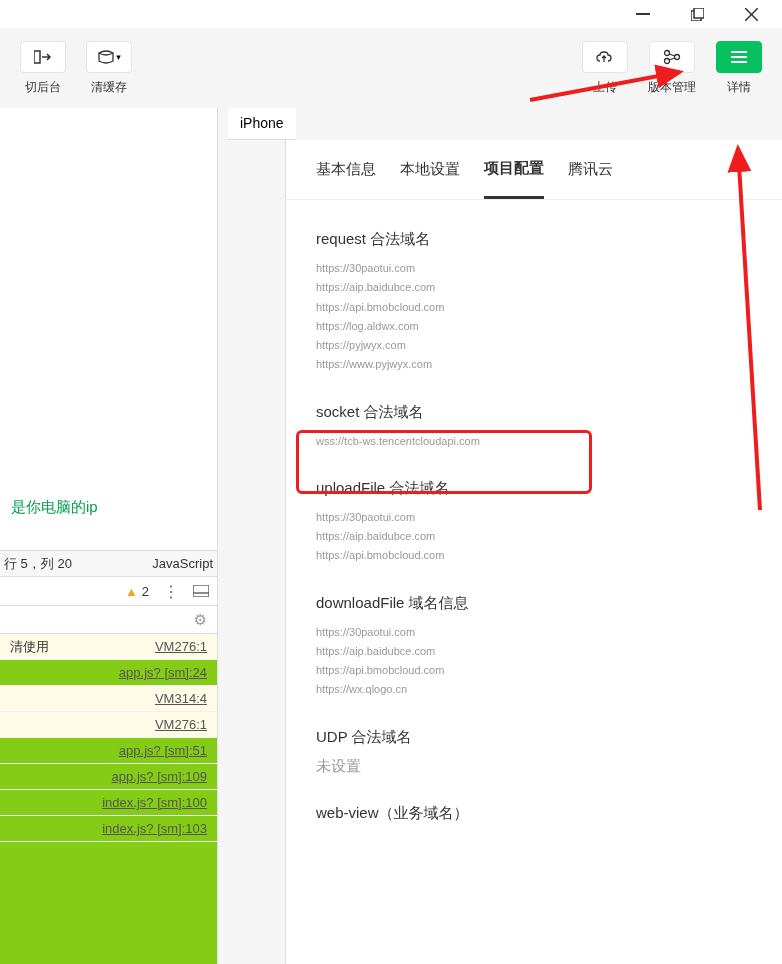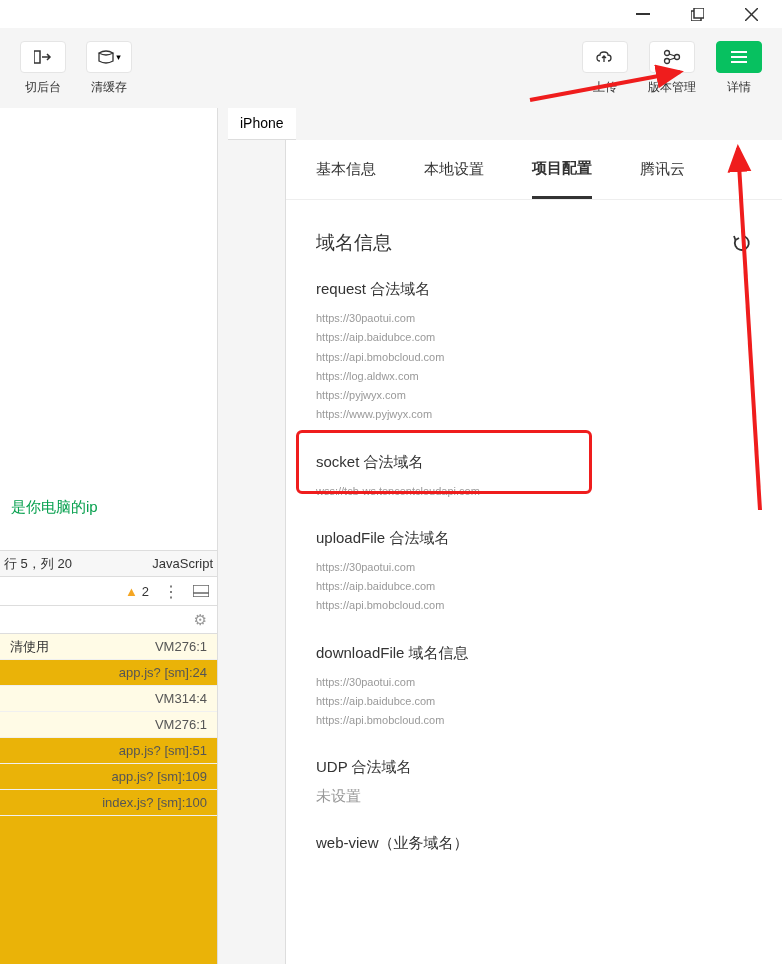--- a/index.html
+++ b/index.html
@@ -14,27 +14,27 @@
 .tb-label{font-size:12px;color:#333}
 .main{display:flex;height:calc(100% - 108px)}
 .left-panel{width:218px;background:#fff;border-right:1px solid #ddd;display:flex;flex-direction:column}
 .editor-area{flex:1;background:#fff;position:relative}
 .ip-text{position:absolute;left:11px;top:390px;color:#07a04e;font-size:15px}
 .stat-line{position:absolute;top:442px;left:0;right:0;height:26px;border-top:1px solid #ddd;display:flex;align-items:center;justify-content:space-between;padding:0 4px;font-size:13px;color:#333;background:#f7f7f7}
 .console-head{position:absolute;top:468px;left:0;right:0;height:30px;display:flex;align-items:center;justify-content:flex-end;gap:14px;padding-right:8px;background:#fff;border-top:1px solid #ddd;border-bottom:1px solid #ddd}
 .warn-badge{color:#333;font-size:13px;display:flex;align-items:center;gap:4px}
 .warn-tri{color:#f5a623;font-size:13px}
 .gear-row{position:absolute;top:498px;left:0;right:0;height:28px;display:flex;align-items:center;justify-content:flex-end;padding-right:10px;background:#fff;border-bottom:1px solid #ddd}
-.console-list{position:absolute;top:526px;left:0;right:0;bottom:0;overflow:hidden;background:#eab308}
+.console-list{position:absolute;top:526px;left:0;right:0;bottom:0;overflow:hidden;background:#84cc16}
 .c-row{height:26px;display:flex;align-items:center;justify-content:space-between;padding:0 10px;font-size:13px;font-family:Consolas,monospace;border-bottom:1px solid #f0f0f0}
 .c-row.warn{background:#fffbe6}
-.c-row .file{color:#555}
+.c-row .file{text-decoration:underline;color:#555}
 .c-row .left-t{color:#333}
 .panel{position:absolute;left:285px;top:140px;right:0;bottom:0;background:#fff;border-left:1px solid #ddd}
-.tabs{height:60px;display:flex;align-items:center;padding:0 30px;gap:48px;border-bottom:1px solid #eee}
+.tabs{height:60px;display:flex;align-items:center;padding:0 30px;gap:24px;border-bottom:1px solid #eee}
 .tab{font-size:15px;color:#333;cursor:pointer;padding:18px 0}
 .tab.active{font-weight:700;border-bottom:3px solid #333}
 .panel-body{padding:30px 30px 30px 30px;overflow-y:auto;height:calc(100% - 60px)}
 .sect-head{display:flex;justify-content:space-between;align-items:center;margin-bottom:24px}
 .sect-title{font-size:19px;color:#333}
 .refresh{width:20px;height:20px;cursor:pointer}
 .grp{margin-bottom:28px}
 .grp-title{font-size:15px;color:#333;margin-bottom:10px}
 .url-line{font-size:11px;color:#999;line-height:1.75}
 .unset{color:#999;font-size:15px}
@@ -166,42 +166,37 @@
             <span class="file">app.js? [sm]:51</span>
           </div>
           <div class="c-row">
             <span class="left-t"></span>
             <span class="file">app.js? [sm]:109</span>
           </div>
           <div class="c-row">
             <span class="left-t"></span>
             <span class="file">index.js? [sm]:100</span>
           </div>
+          <div class="c-row">
+            <span class="left-t"></span>
+            <span class="file">index.js? [sm]:103</span>
+          </div>
         </div>
     </div>
   </div>
 </div>
 
 <div class="panel">
   <div class="tabs" id="tabs">
       <div class="tab">基本信息</div>
       <div class="tab">本地设置</div>
       <div class="tab active">项目配置</div>
       <div class="tab">腾讯云</div>
     </div>
   <div class="panel-body">
-    <div class="sect-head">
-      <div class="sect-title">域名信息</div>
-      <div class="refresh">
-          <svg width="20" height="20">
-            <path d="M10 3 A7 7 0 1 1 3.5 7" fill="none" stroke="#333" stroke-width="1.8"></path>
-            <path d="M2 3 L3.5 7 L7 5" fill="none" stroke="#333" stroke-width="1.8"></path>
-          </svg>
-        </div>
-    </div>
     <div id="groups">
         <div class="grp">
           <div class="grp-title">request 合法域名</div>
           <div class="url-line">https://30paotui.com</div>
           <div class="url-line">https://aip.baidubce.com</div>
           <div class="url-line">https://api.bmobcloud.com</div>
           <div class="url-line">https://log.aldwx.com</div>
           <div class="url-line">https://pyjwyx.com</div>
           <div class="url-line">https://www.pyjwyx.com</div>
         </div>
@@ -213,20 +208,21 @@
           <div class="grp-title">uploadFile 合法域名</div>
           <div class="url-line">https://30paotui.com</div>
           <div class="url-line">https://aip.baidubce.com</div>
           <div class="url-line">https://api.bmobcloud.com</div>
         </div>
         <div class="grp">
           <div class="grp-title">downloadFile 域名信息</div>
           <div class="url-line">https://30paotui.com</div>
           <div class="url-line">https://aip.baidubce.com</div>
           <div class="url-line">https://api.bmobcloud.com</div>
+          <div class="url-line">https://wx.qlogo.cn</div>
         </div>
         <div class="grp">
           <div class="grp-title">UDP 合法域名</div>
           <div class="unset">未设置</div>
         </div>
         <div class="grp">
           <div class="grp-title">web-view（业务域名）</div>
         </div>
       </div>
   </div>

